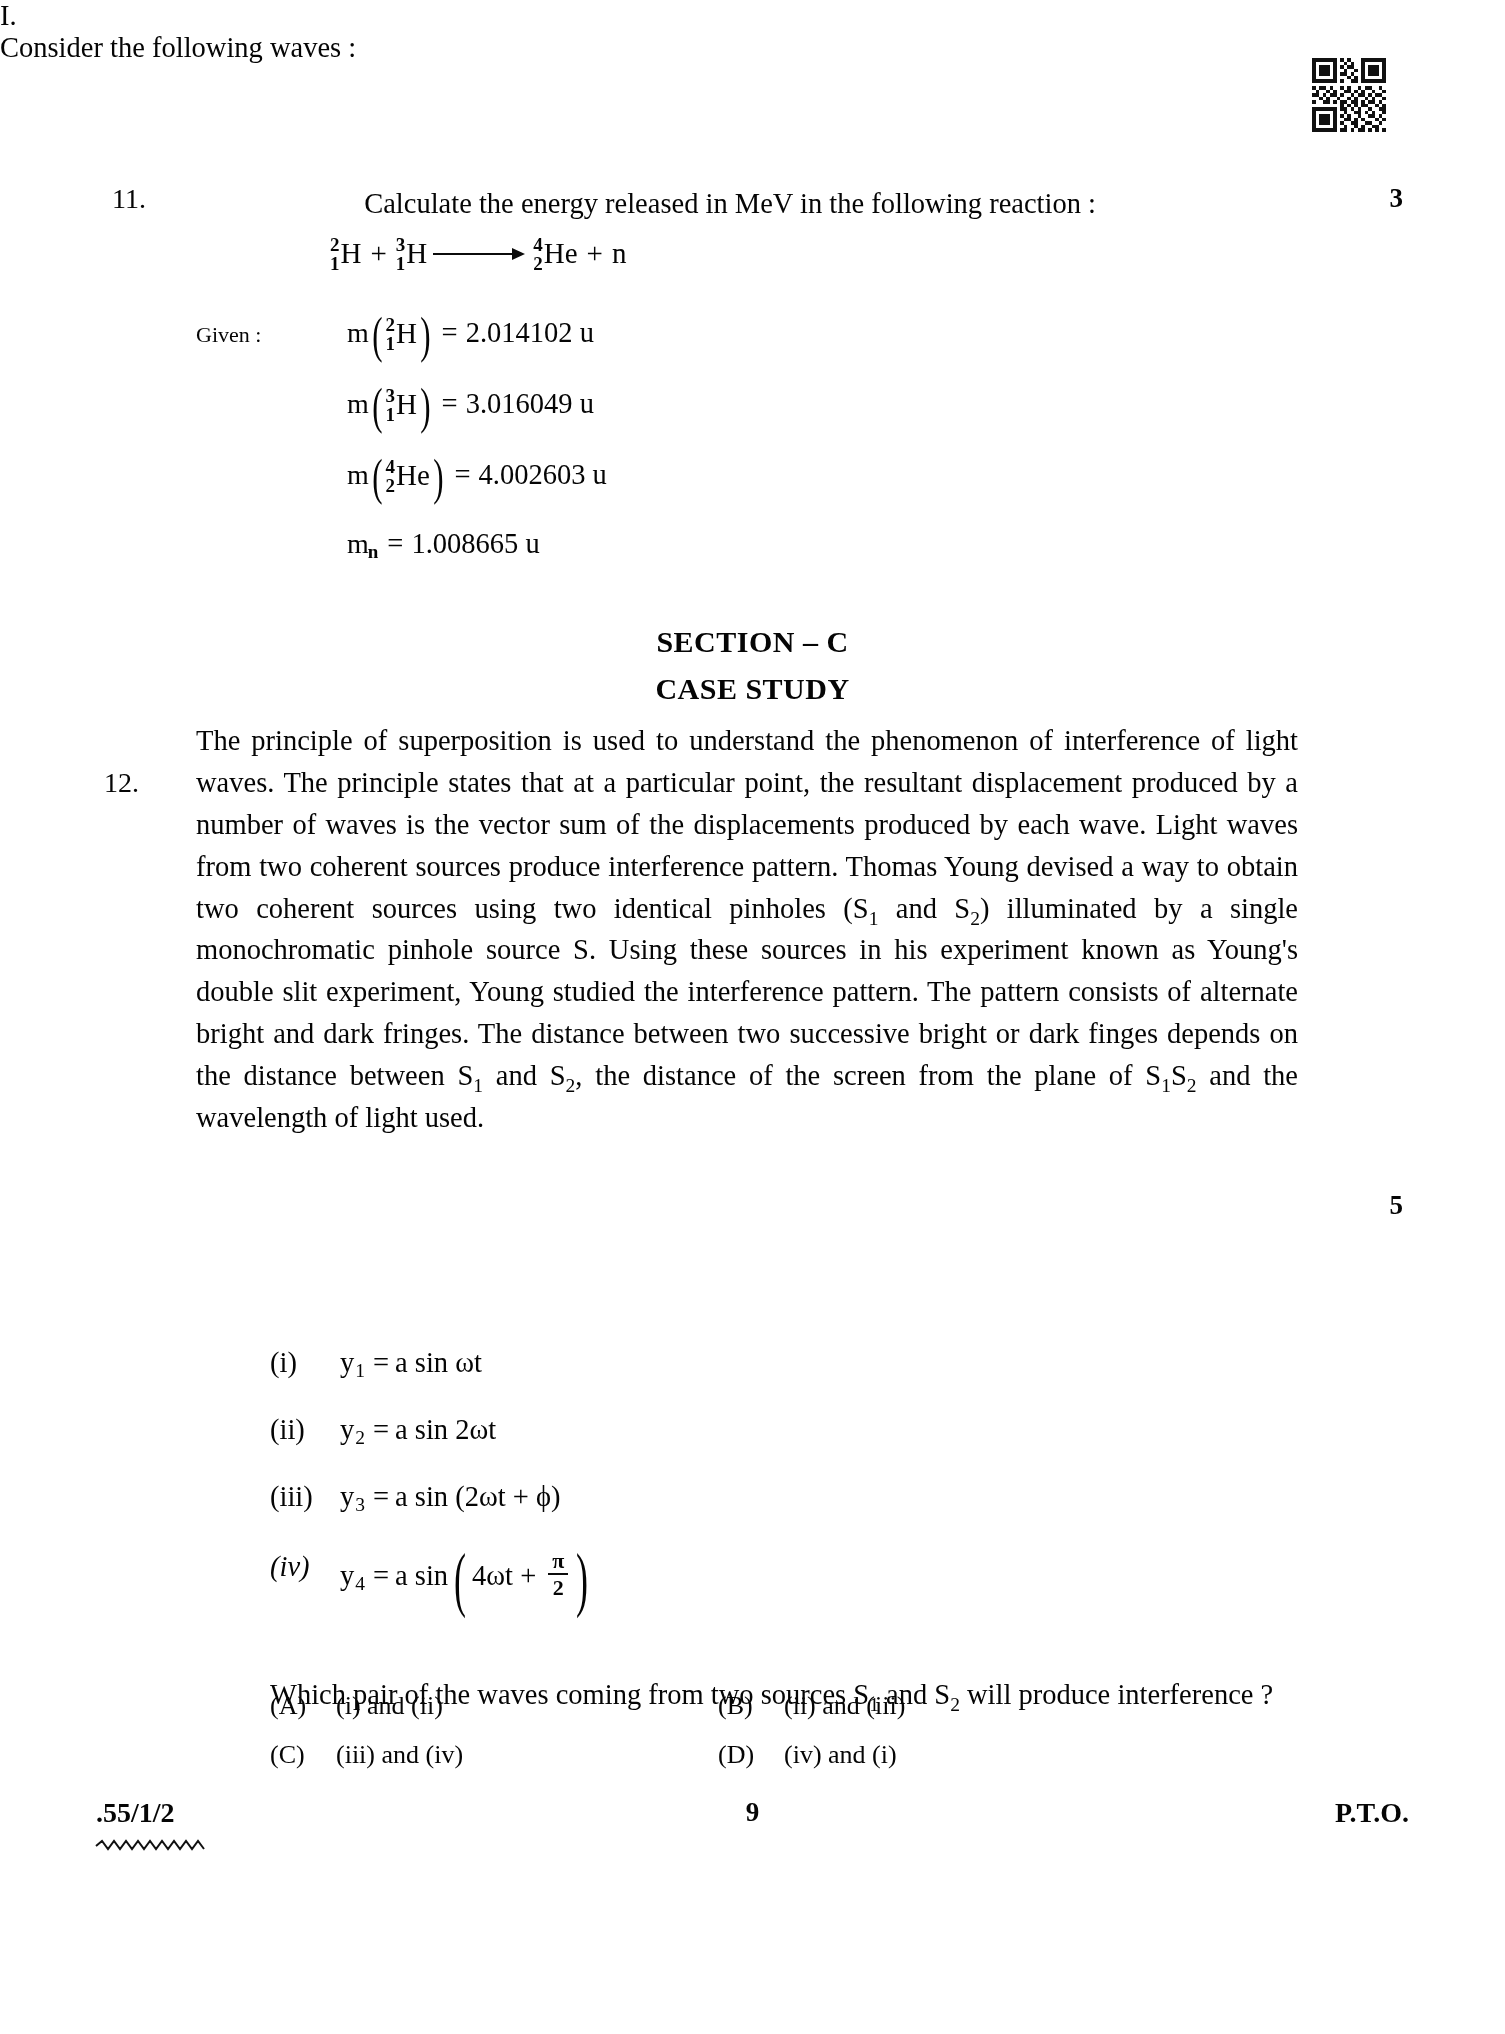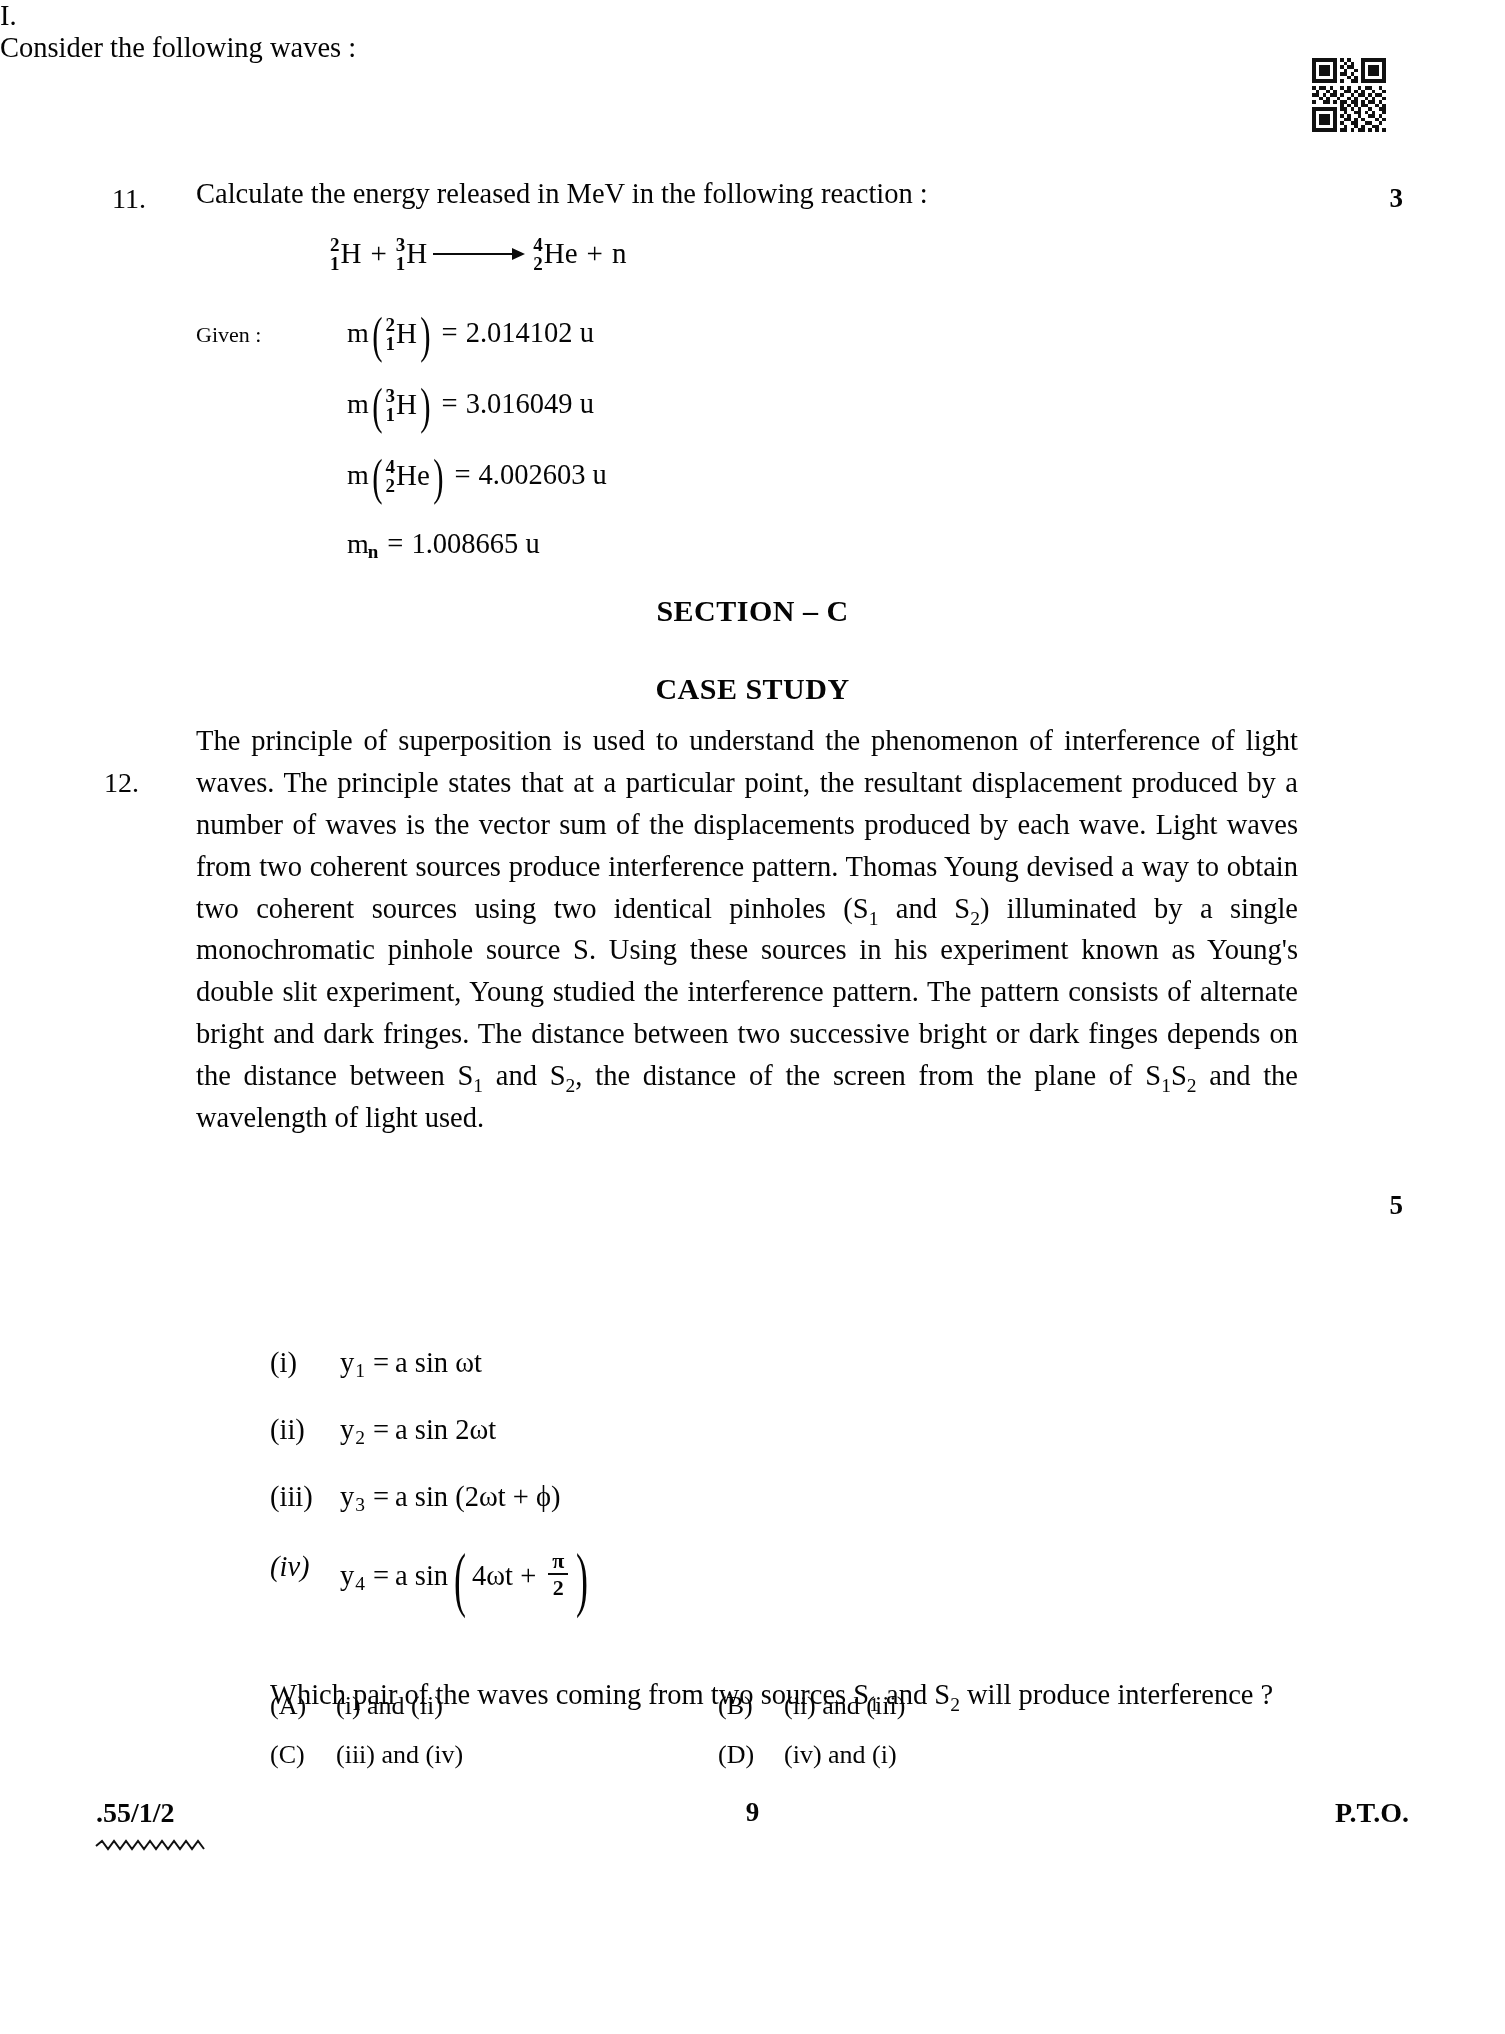--- a/index.html
+++ b/index.html
@@ -46,23 +46,23 @@
     font-size: 28.5px;
     line-height: 1.47;
     text-align: justify;
     text-justify: inter-word;
   }
 
   
   #q11-num { left: 112px; top: 183px; }
   #q11-stem {
     left: 196px;
-    top: 173px;
+    top: 183px;
     width: 900px;
-    text-align: left;
+    text-align: right;
   }
   #q11-marks { top: 183px; }
 
   
   .reaction {
     position: absolute;
     left: 330px;
     top: 234px;
     font-size: 29px;
     white-space: nowrap;
@@ -148,21 +148,21 @@
 
   
   .sec-head {
     position: absolute;
     width: 100%;
     text-align: center;
     font-weight: 700;
     font-size: 30px;
     letter-spacing: 0.5px;
   }
-  #sec-c { top: 594px; }
+  #sec-c { top: 625px; }
   #case-study { top: 672px; }
 
   
   #q12-num { left: 104px; top: 740px; margin-top: 27px; }
   #q12-body {
     left: 196px;
     top: 720px;
     width: 1102px;
   }
   #q12-marks { top: 1190px; }

